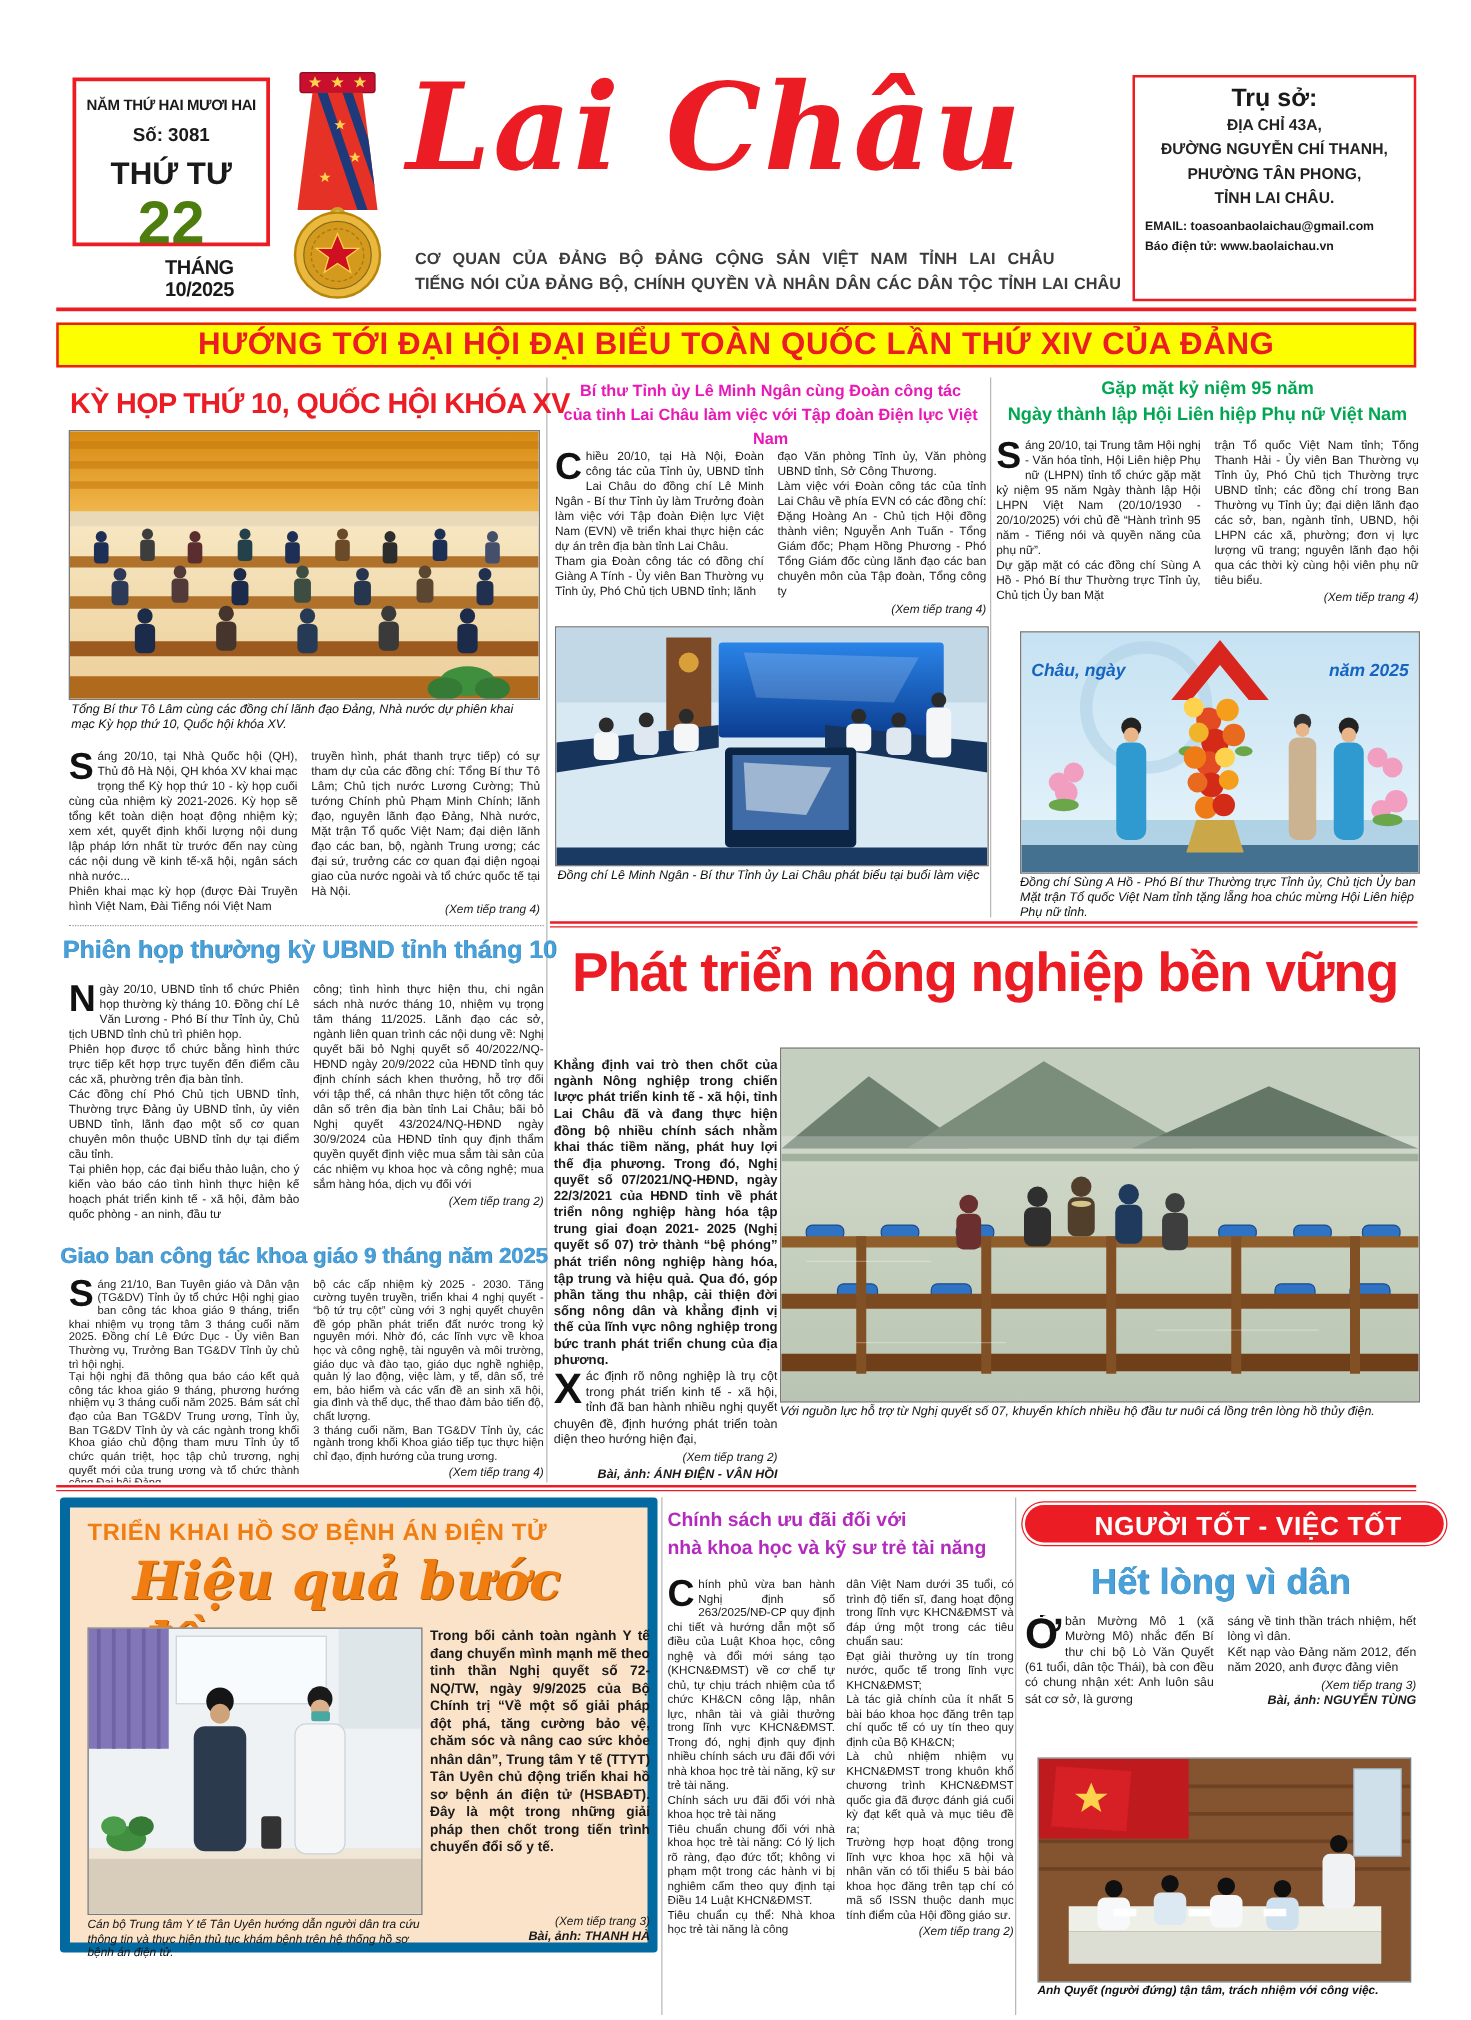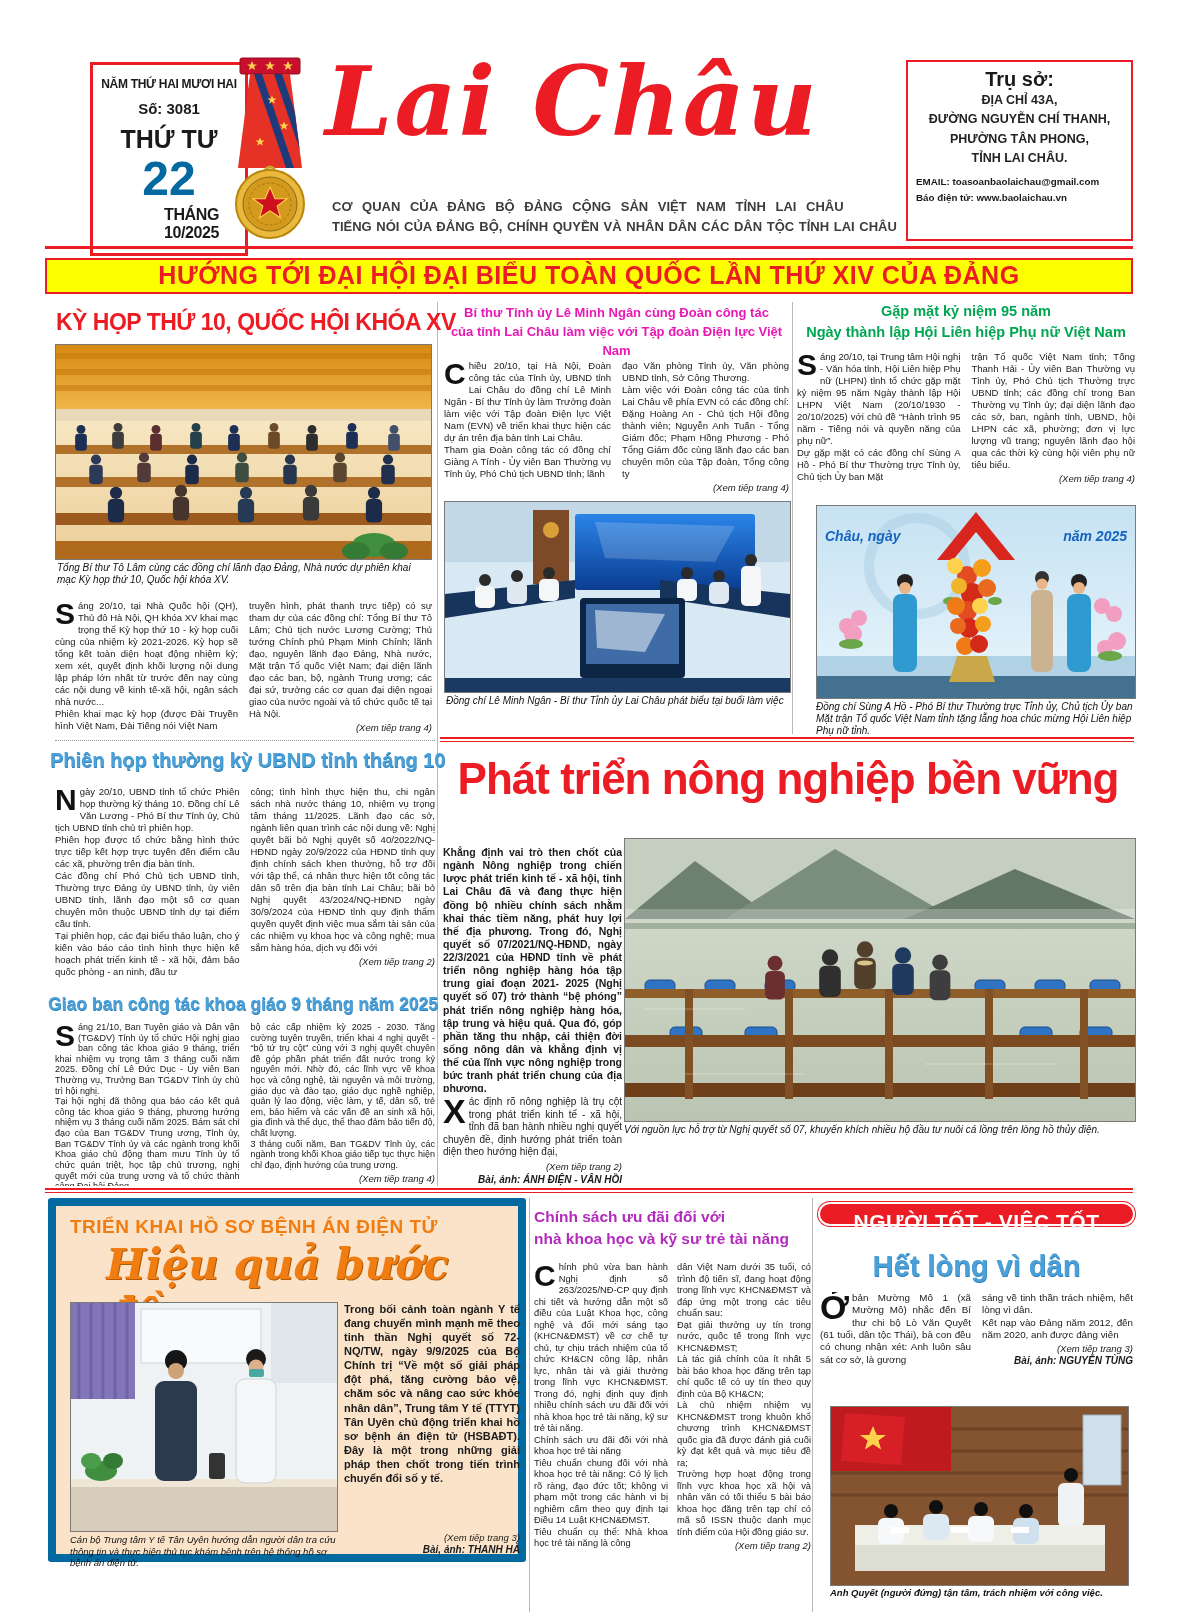--- a/index.html
+++ b/index.html
@@ -18,21 +18,21 @@
   .byline{font-size:10px;font-weight:bold;font-style:italic;text-align:right;}
   .vrule{background:#b9b9b9;width:1px;}
   .red-dline{border-top:2px solid #ec1c24;border-bottom:1px solid #ec1c24;height:2px;}
   .dotted-sep{border-top:1px dotted #9a9a9a;height:0;}
 
   
   .date-box{border:3px solid #ec1c24;text-align:center;padding-top:12px;box-sizing:border-box;}
   .date-box .l1{font-weight:bold;font-size:12px;letter-spacing:-0.3px;}
   .date-box .l2{font-weight:bold;font-size:15px;margin-top:9px;}
   .date-box .l3{font-weight:bold;font-size:25px;margin-top:8px;}
-  .date-box .l4{font-weight:bold;font-size:48px;color:#0369a1;line-height:0.95;margin-top:2px;}
+  .date-box .l4{font-weight:bold;font-size:48px;color:#4d7c0f;line-height:0.95;margin-top:2px;}
   .date-box .l5{font-weight:bold;font-size:16px;margin-top:4px;letter-spacing:-0.4px;padding-left:45px;}
   .paper-title{font-family:"DejaVu Serif",serif;font-style:italic;font-weight:bold;
                font-size:96px;color:#ec1c24;line-height:1.25;letter-spacing:2px;}
   .org-lines{font-weight:bold;font-size:13px;color:#3c3c3c;line-height:1.5;}
   .org-lines .o1{word-spacing:6px;}
   .org-lines .o2{word-spacing:1px;}
   .office-box{border:2px solid #ec1c24;box-sizing:border-box;text-align:center;padding:6px 8px;}
   .office-box .t{font-weight:bold;font-size:20px;}
   .office-box .a{font-weight:bold;font-size:12.5px;line-height:1.55;color:#222;}
   .office-box .e{font-weight:bold;font-size:9.8px;text-align:left;margin-top:7px;}
@@ -67,21 +67,21 @@
     <g id="pp">
         <circle cx="0" cy="-9" r="3.4"></circle>
         <rect x="-4.5" y="-5.5" width="9" height="13" rx="2.5"></rect>
       </g>
     <path id="star" d="M0,-10L2.9,-3.1H10L4.2,1.2L6.2,8.1L0,4L-6.2,8.1L-4.2,1.2L-10,-3.1H-2.9Z"></path>
   </defs>
 </svg>
 
 <div class="page">
 
-  <div class="abs date-box" style="left:58px;top:62px;width:158px;height:194px;margin-left:32px;">
+  <div class="abs date-box" style="left:58px;top:62px;width:158px;height:135px;">
     <div class="l1">NĂM THỨ HAI MƯƠI HAI</div>
     <div class="l2">Số: 3081</div>
     <div class="l3">THỨ TƯ</div>
     <div class="l4">22</div>
     <div class="l5">THÁNG 10/2025</div>
   </div>
 
   <div class="abs" style="left:226px;top:56px;width:88px;height:186px;">
     <svg viewBox="0 0 88 186">
       <defs>
@@ -437,21 +437,21 @@
 Tiêu chuẩn chung đối với nhà khoa học trẻ tài năng: Có lý lịch rõ ràng, đạo đức tốt; không vi phạm một trong các hành vi bị nghiêm cấm theo quy định tại Điều 14 Luật KHCN&amp;ĐMST.
 Tiêu chuẩn cụ thể: Nhà khoa học trẻ tài năng là công</span></div>
     <div class="tcol"><span class="pre">dân Việt Nam dưới 35 tuổi, có trình độ tiến sĩ, đang hoạt động trong lĩnh vực KHCN&amp;ĐMST và đáp ứng một trong các tiêu chuẩn sau:
 Đạt giải thưởng uy tín trong nước, quốc tế trong lĩnh vực KHCN&amp;ĐMST;
 Là tác giả chính của ít nhất 5 bài báo khoa học đăng trên tạp chí quốc tế có uy tín theo quy định của Bộ KH&amp;CN;
 Là chủ nhiệm nhiệm vụ KHCN&amp;ĐMST trong khuôn khổ chương trình KHCN&amp;ĐMST quốc gia đã được đánh giá cuối kỳ đạt kết quả và mục tiêu đề ra;
 Trường hợp hoạt động trong lĩnh vực khoa học xã hội và nhân văn có tối thiểu 5 bài báo khoa học đăng trên tạp chí có mã số ISSN thuộc danh mục tính điểm của Hội đồng giáo sư.</span>
       <div class="more">(Xem tiếp trang 2)</div></div>
   </div>
 
-  <div class="abs badge" style="left:820px;top:1204px;width:313px;height:20px;">NGƯỜI TỐT - VIỆC TỐT</div>
+  <div class="abs badge" style="left:820px;top:1204px;width:313px;height:30px;padding-left:22px;">NGƯỜI TỐT - VIỆC TỐT</div>
   <div class="abs hl-blue" style="left:820px;top:1250px;width:313px;font-size:29px;text-align:center;">Hết lòng vì dân</div>
   <div class="abs body-text cols2" style="left:820px;top:1292px;width:313px;height:112px;overflow:hidden;font-size:9.8px;">
     <div class="tcol"><span class="dropcap" style="font-size:34px;line-height:28px;">Ở</span><span class="pre">bản Mường Mô 1 (xã Mường Mô) nhắc đến Bí thư chi bộ Lò Văn Quyết (61 tuổi, dân tộc Thái), bà con đều có chung nhận xét: Anh luôn sâu sát cơ sở, là gương</span></div>
     <div class="tcol"><span class="pre">sáng về tinh thần trách nhiệm, hết lòng vì dân.
 Kết nạp vào Đảng năm 2012, đến năm 2020, anh được đảng viên</span>
       <div class="more">(Xem tiếp trang 3)</div>
       <div class="byline">Bài, ảnh: NGUYỄN TÙNG</div></div>
   </div>
 
   <div class="abs photo" style="left:830px;top:1406px;width:297px;height:178px;">

